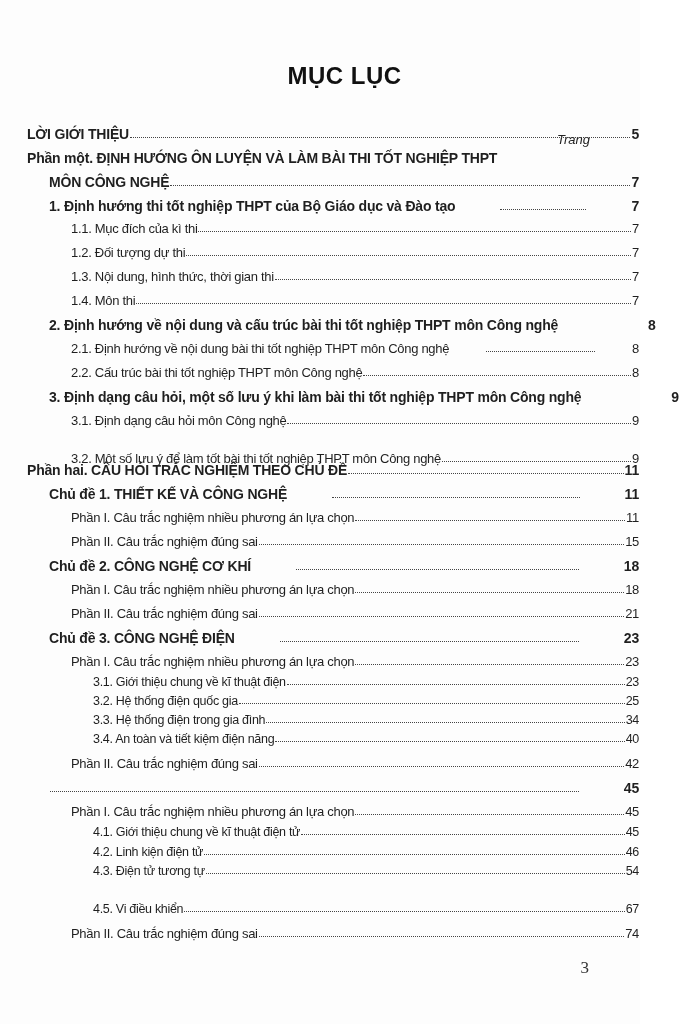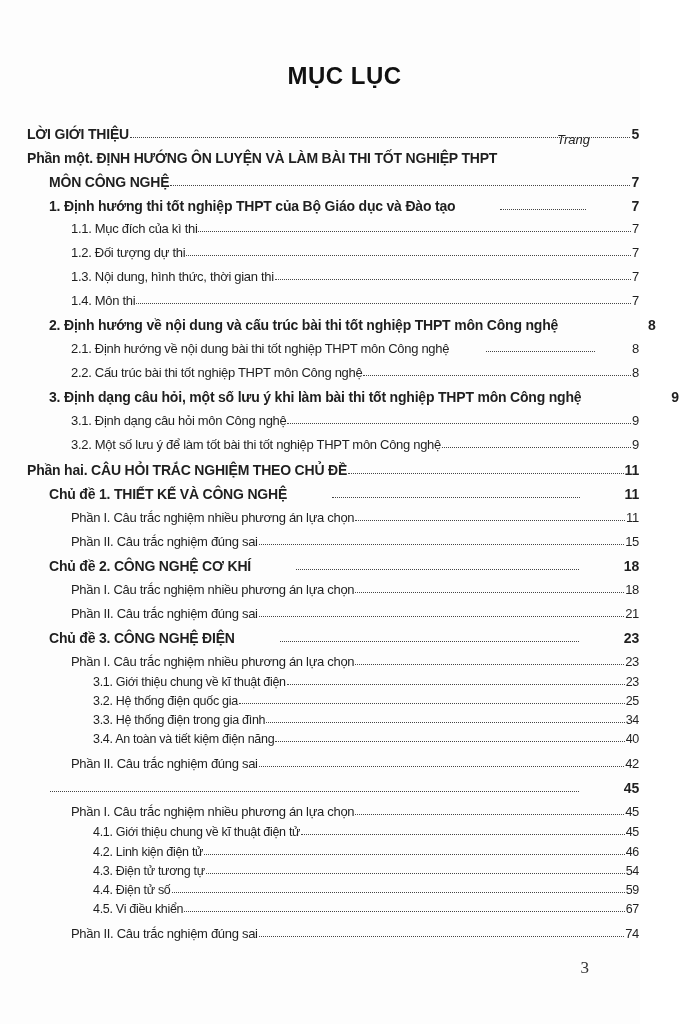--- a/index.html
+++ b/index.html
@@ -101,21 +101,21 @@
       <div class="row lv1" style="top: 389px; left: 49px;">
         <span class="lbl">3.  Định dạng câu hỏi, một số lưu ý khi làm bài thi tốt nghiệp THPT môn Công nghệ</span>
         <span class="dots"></span>
         <span class="pg">9</span>
       </div>
       <div class="row lv2" style="top: 413px; left: 71px;">
         <span class="lbl">3.1. Định dạng câu hỏi môn Công nghệ</span>
         <span class="dots"></span>
         <span class="pg">9</span>
       </div>
-      <div class="row lv2" style="top: 437px; left: 71px;">
+      <div class="row lv2" style="top: 451px; left: 71px;">
         <span class="lbl">3.2. Một số lưu ý để làm tốt bài thi tốt nghiệp THPT môn Công nghệ</span>
         <span class="dots"></span>
         <span class="pg">9</span>
       </div>
       <div class="row lv0" style="top: 462px; left: 27px;">
         <span class="lbl">Phần hai. CÂU HỎI TRẮC NGHIỆM THEO CHỦ ĐỀ</span>
         <span class="dots"></span>
         <span class="pg">11</span>
       </div>
       <div class="row lv1" style="top: 486px; left: 49px;">
@@ -199,25 +199,20 @@
       </div>
       <div class="row lv3" style="top: 845px; left: 93px;">
         <span class="lbl">4.2. Linh kiện điện tử</span>
         <span class="dots"></span>
         <span class="pg">46</span>
       </div>
       <div class="row lv3" style="top: 864px; left: 93px;">
         <span class="lbl">4.3. Điện tử tương tự</span>
         <span class="dots"></span>
         <span class="pg">54</span>
-      </div>
-      <div class="row lv3" style="top: 883px; left: 93px;">
-        <span class="lbl">4.4. Điện tử số</span>
-        <span class="dots"></span>
-        <span class="pg">59</span>
       </div>
       <div class="row lv3" style="top: 902px; left: 93px;">
         <span class="lbl">4.5. Vi điều khiển</span>
         <span class="dots"></span>
         <span class="pg">67</span>
       </div>
       <div class="row lv2" style="top: 926px; left: 71px;">
         <span class="lbl">Phần II. Câu trắc nghiệm đúng sai</span>
         <span class="dots"></span>
         <span class="pg">74</span>

